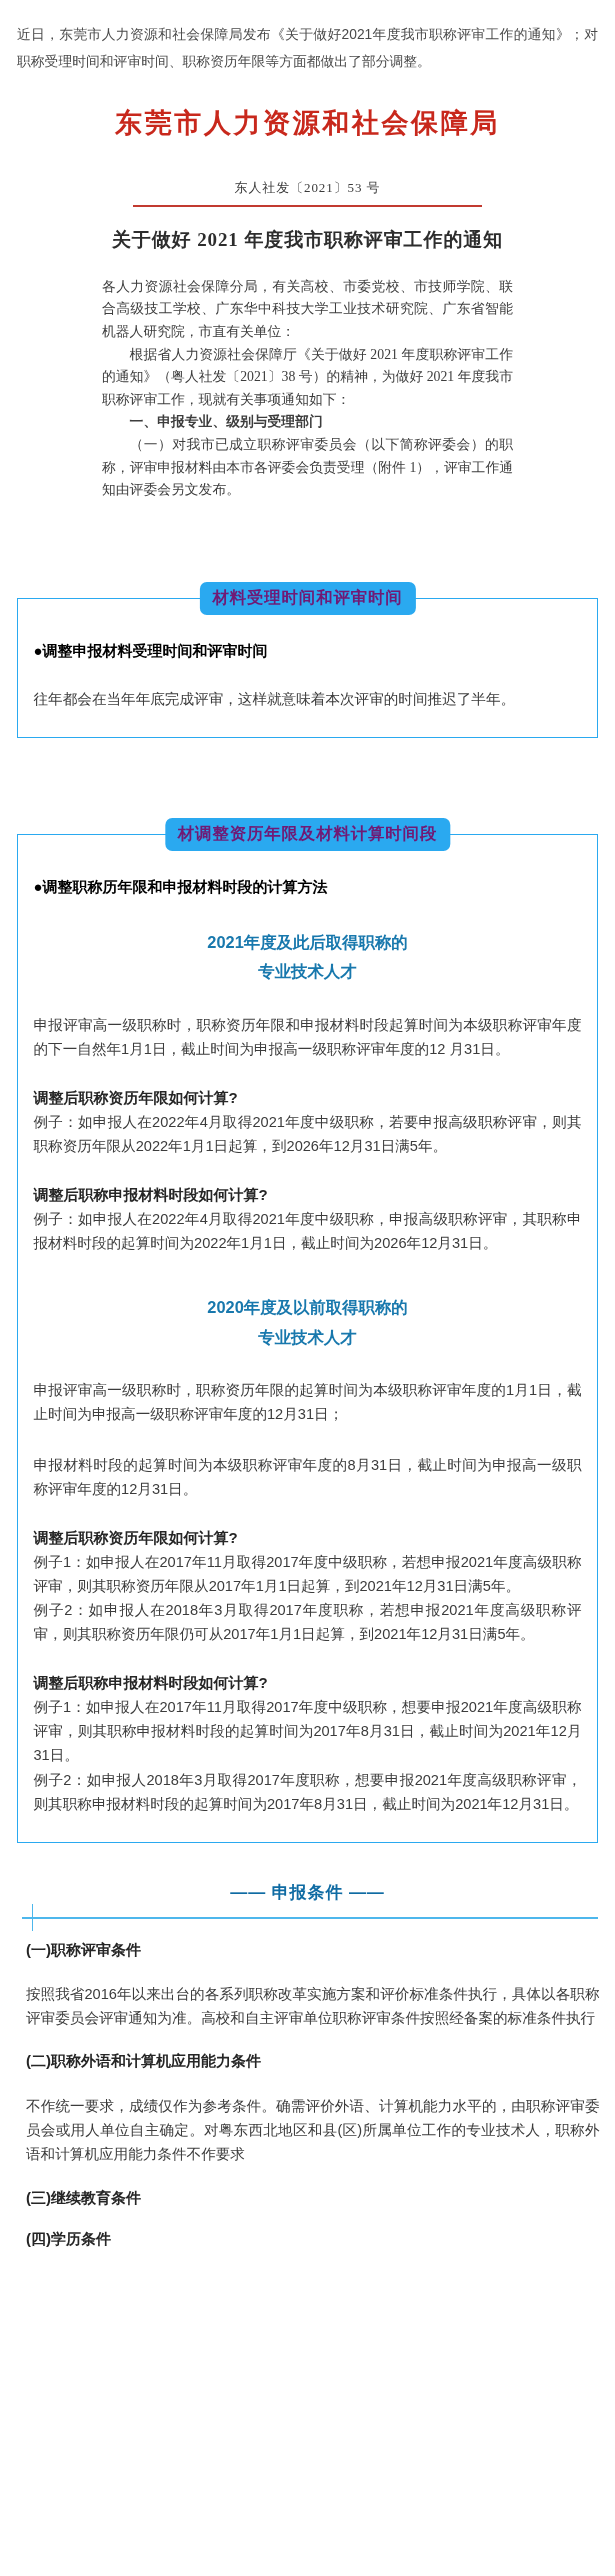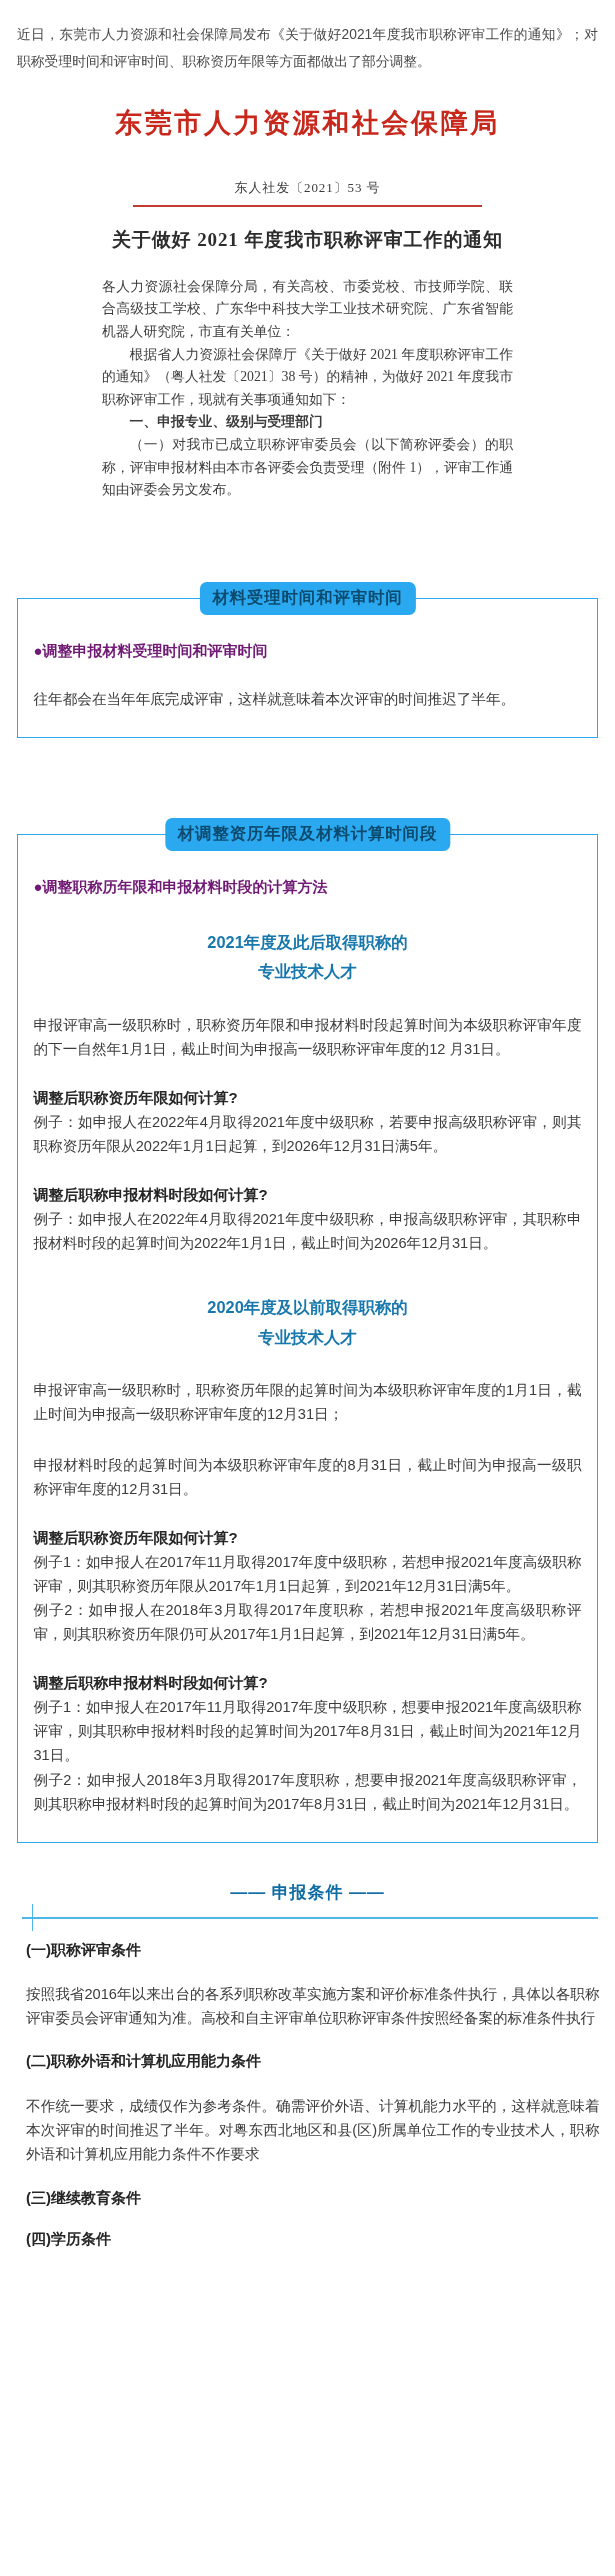--- a/index.html
+++ b/index.html
@@ -32,24 +32,24 @@
   .doc-body p { margin:0; }
   .doc-body p.indent { text-indent:2em; }
   .doc-body p.bold { font-weight:bold; }
   
   .panel {
     position:relative; margin:96px 17px 0;
     border:1.7px solid #2aa9f0; padding:29px 15.5px 26px 15.5px;
   }
   .panel-badge {
     position:absolute; top:-17px; left:50%; transform:translateX(-50%);
-    background:#2aa9f0; color:#0c4a6e; font-weight:bold; font-size:16.4px;
+    background:#2aa9f0; color:#701a75; font-weight:bold; font-size:16.4px;
     padding:5.2px 13px 6px; border-radius:6.9px; white-space:nowrap; letter-spacing:0.9px;
   }
-  .bullet-head { font-weight:bold; font-size:15px; color:#701a75; margin:13.8px 0 0; }
+  .bullet-head { font-weight:bold; font-size:15px; color:#000000; margin:13.8px 0 0; }
   .panel .para {
     font-size:14.6px; line-height:1.66; margin:26px 0 0;
     text-align:justify; color:#3c3c3c;
   }
   .subhead {
     text-align:center; color:#1878ad; font-weight:bold; font-size:16.4px;
     margin:31px 0 0; line-height:1.8;
   }
   .qhead { font-weight:bold; font-size:15px; color:#262626; margin:27.5px 0 0; }
   .qbody { font-size:14.6px; line-height:1.66; margin:2px 0 0; text-align:justify; color:#3c3c3c; }
@@ -125,20 +125,20 @@
 </div>
 
 <div>
   <div class="cond-head">—— 申报条件 ——</div>
   <div class="rule rule-top"></div>
 
   <div class="cond-title">(一)职称评审条件</div>
   <div class="cond-body">按照我省2016年以来出台的各系列职称改革实施方案和评价标准条件执行，具体以各职称评审委员会评审通知为准。高校和自主评审单位职称评审条件按照经备案的标准条件执行</div>
 
   <div class="cond-title">(二)职称外语和计算机应用能力条件</div>
-  <div class="cond-body">不作统一要求，成绩仅作为参考条件。确需评价外语、计算机能力水平的，这样就意味着本次评审的时间推迟了半年。对粤东西北地区和县(区)所属单位工作的专业技术人，职称外语和计算机应用能力条件不作要求</div>
+  <div class="cond-body">不作统一要求，成绩仅作为参考条件。确需评价外语、计算机能力水平的，由职称评审委员会或用人单位自主确定。对粤东西北地区和县(区)所属单位工作的专业技术人，职称外语和计算机应用能力条件不作要求</div>
 
   <div class="cond-title">(三)继续教育条件</div>
 
   <div class="cond-title">(四)学历条件</div>
 
 </div>
 
 
 </body></html>

